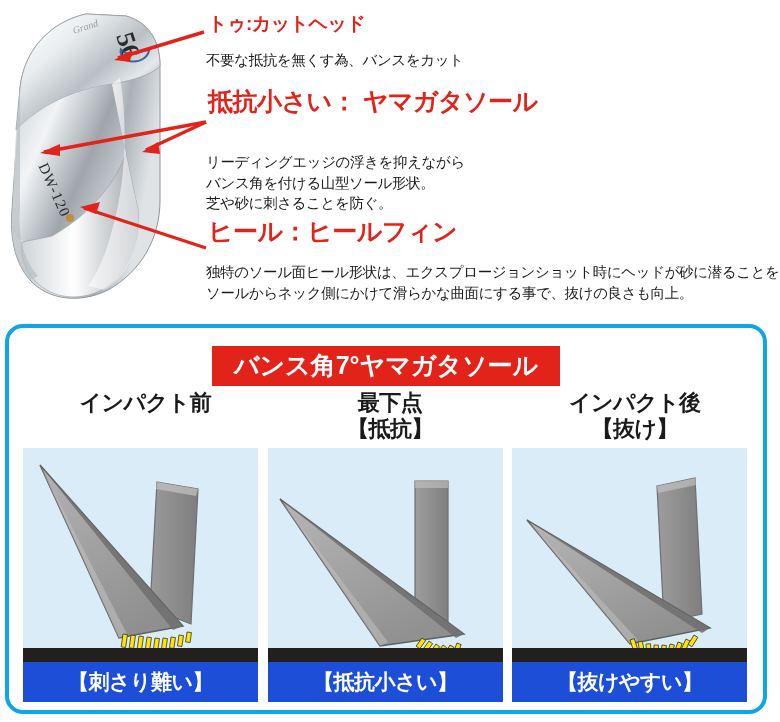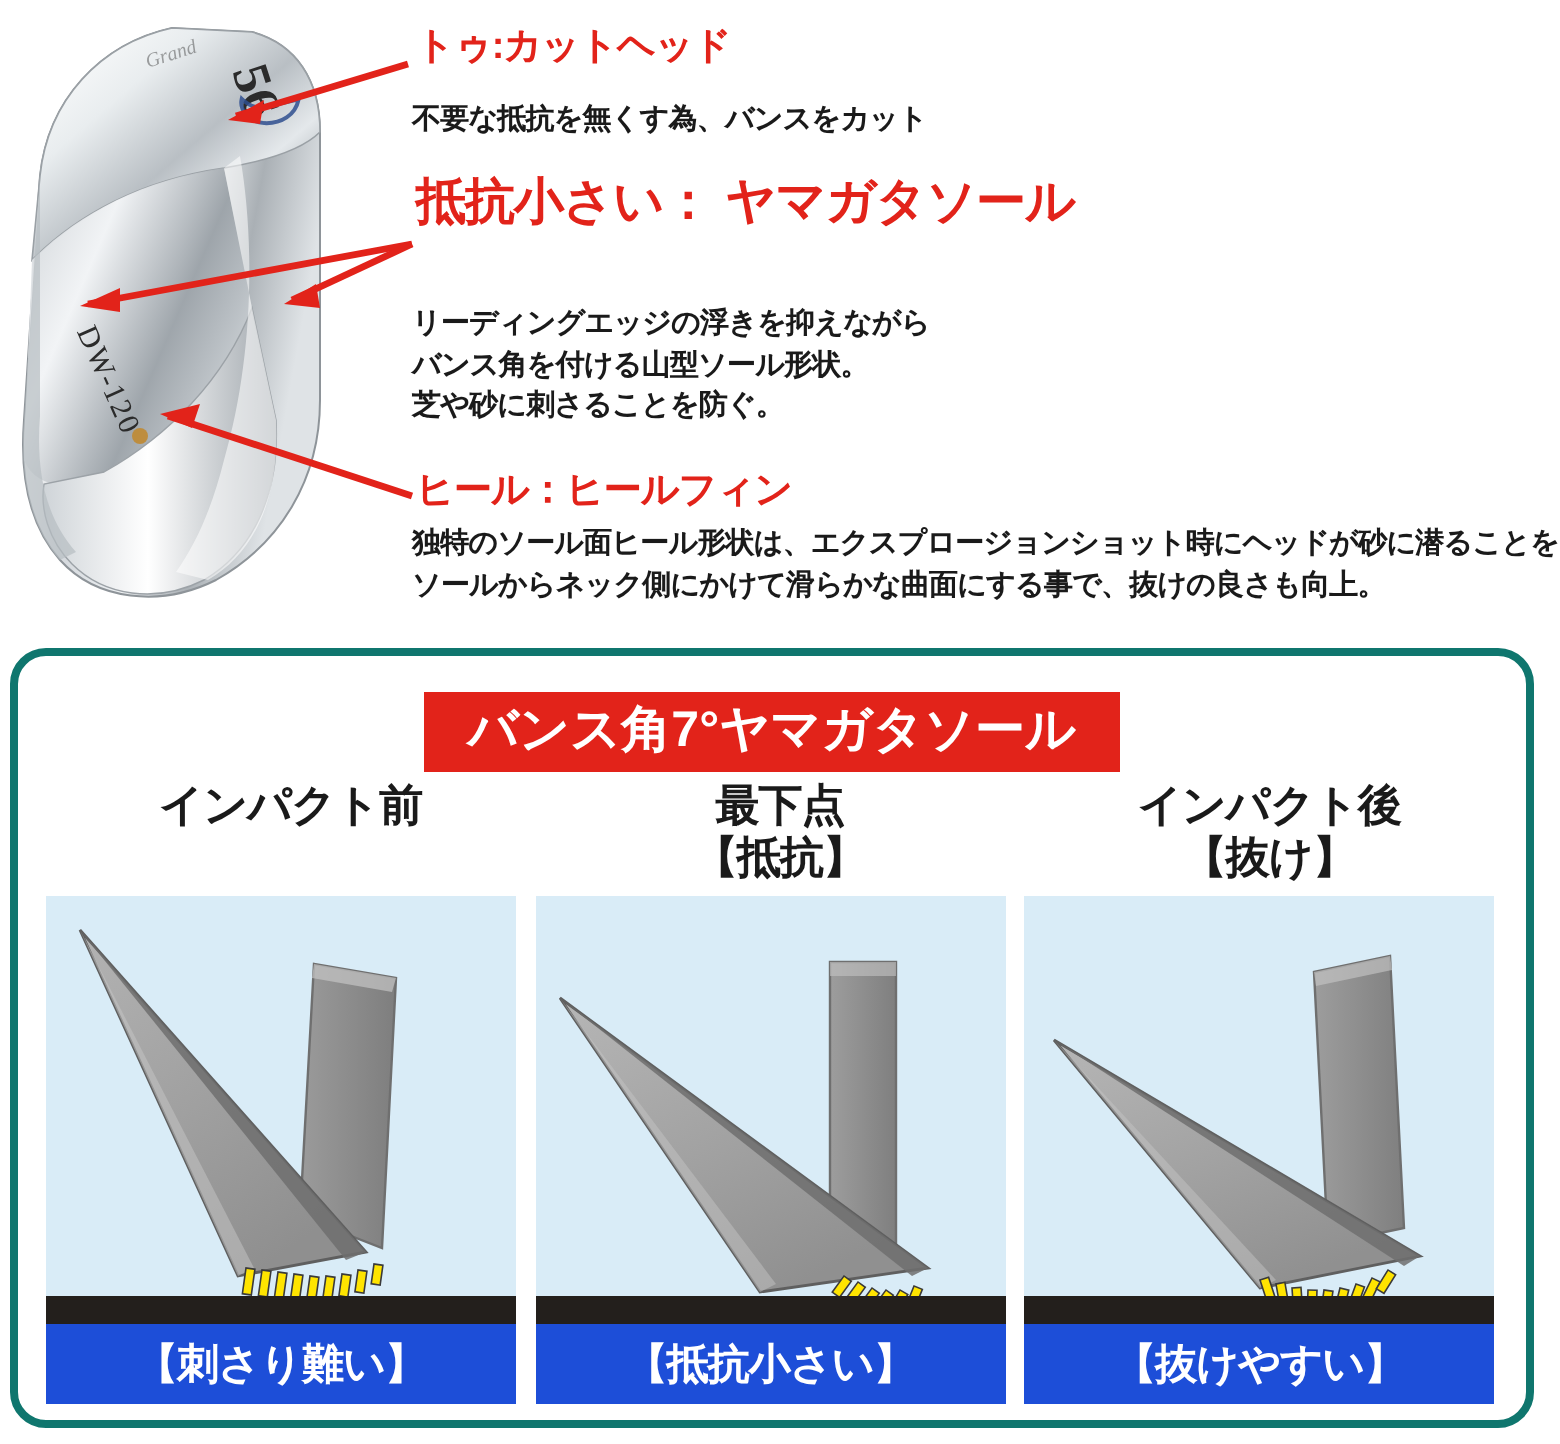--- a/index.html
+++ b/index.html
@@ -33,49 +33,49 @@
     position: absolute;
     color: #e2231a;
     font-weight: bold;
     letter-spacing: -0.5px;
     white-space: nowrap;
     line-height: 1.04;
   }
   .callout-body {
     position: absolute;
     color: #1a1a1a;
-    font-weight: bold;
+    font-weight: normal;
     white-space: nowrap;
     line-height: 1.42;
     letter-spacing: -0.4px;
   }
 
   #callout-toe-title   { left: 208px; top: 14px;  font-size: 19px; }
   #callout-toe-body    { left: 206px; top: 50px;  font-size: 14.5px; }
 
   #callout-center-title{ left: 208px; top: 88px;  font-size: 25px; }
   #callout-center-body { left: 206px; top: 152px; font-size: 14.5px; }
 
-  #callout-heel-title  { left: 208px; top: 236px; font-size: 19px; }
+  #callout-heel-title  { left: 208px; top: 218px; font-size: 25px; }
   #callout-heel-body   { left: 206px; top: 262px; font-size: 14.5px; }
 
   #arrows-layer {
     position: absolute;
     left: 0; top: 0;
     width: 780px; height: 318px;
     pointer-events: none;
   }
 
   
   #bottom-panel {
     position: absolute;
     left: 5px; top: 324px;
     width: 762px; height: 390px;
     box-sizing: border-box;
-    border: 4px solid #0f766e;
+    border: 4px solid #0ea5e9;
     border-radius: 18px;
     background: #ffffff;
   }
 
   #banner-wrap {
     position: absolute;
     left: 0; top: 18px;
     width: 100%;
     text-align: center;
   }

